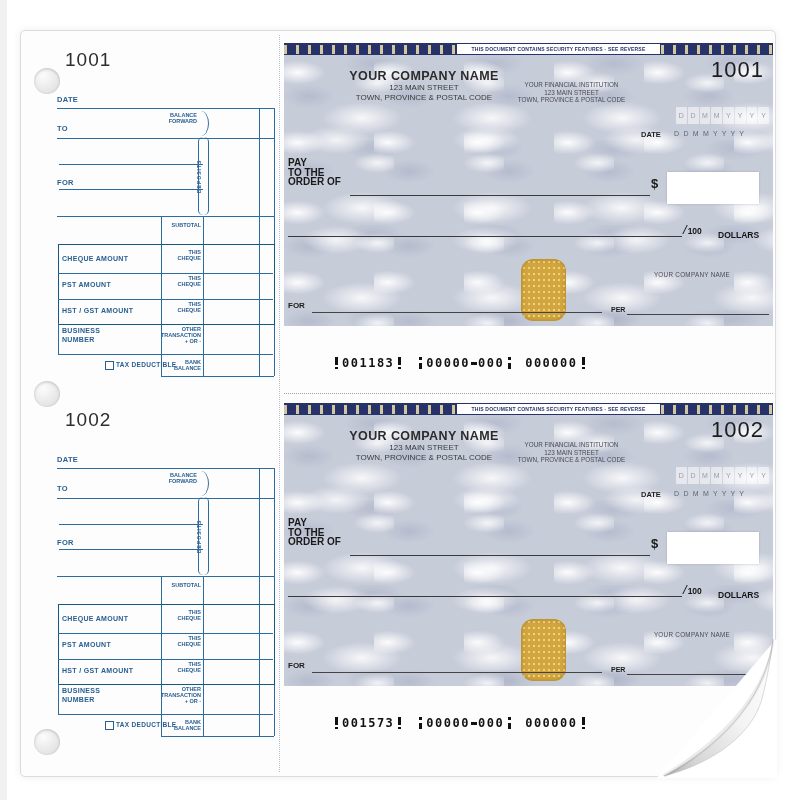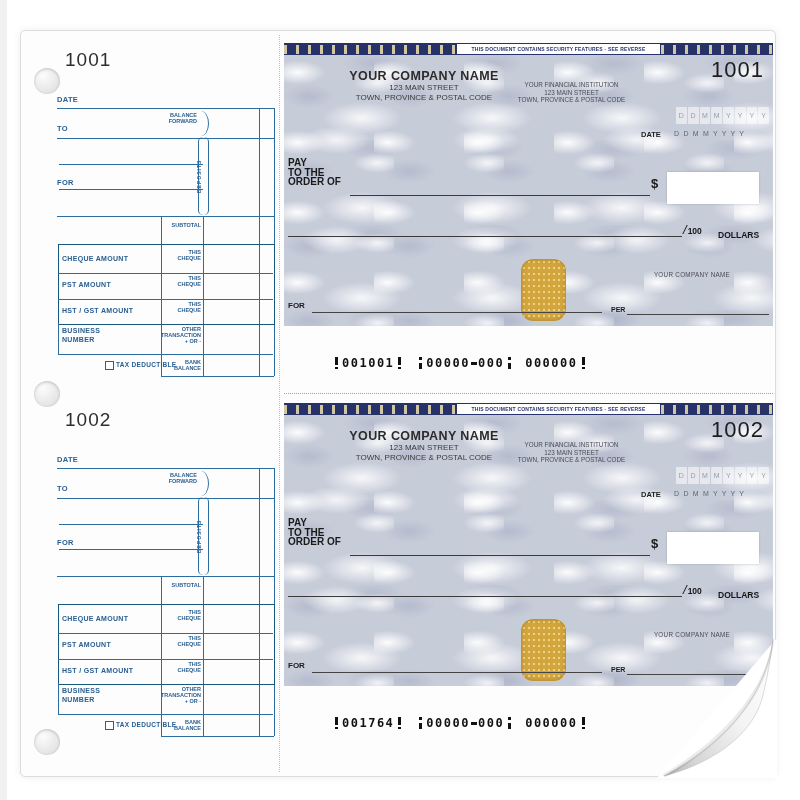--- a/index.html
+++ b/index.html
@@ -228,21 +228,21 @@
         <div class="signame">YOUR COMPANY NAME</div>
 
         <div class="forlab">FOR</div>
         <div class="cline" style="left:28px; top:257px; width:290px; background:#444;"></div>
         <div class="perlab">PER</div>
         <div class="cline" style="left:343px; top:259px; width:142px; background:#444;"></div>
       </div>
 
       <div class="micr">
         <span class="msym"></span>
-            <span>001001</span>
+            <span>001183</span>
             <span class="msym"></span>
         <span class="mgap"></span>
         <span class="msym t"></span>
             <span>00000</span>
             <span class="mdash"></span>
             <span>000</span>
             <span class="msym t"></span>
         <span class="mgap"></span>
         <span>000000</span>
             <span class="msym"></span>
@@ -358,21 +358,21 @@
         <div class="signame">YOUR COMPANY NAME</div>
 
         <div class="forlab">FOR</div>
         <div class="cline" style="left:28px; top:257px; width:290px; background:#444;"></div>
         <div class="perlab">PER</div>
         <div class="cline" style="left:343px; top:259px; width:142px; background:#444;"></div>
       </div>
 
       <div class="micr">
         <span class="msym"></span>
-            <span>001764</span>
+            <span>001573</span>
             <span class="msym"></span>
         <span class="mgap"></span>
         <span class="msym t"></span>
             <span>00000</span>
             <span class="mdash"></span>
             <span>000</span>
             <span class="msym t"></span>
         <span class="mgap"></span>
         <span>000000</span>
             <span class="msym"></span>

